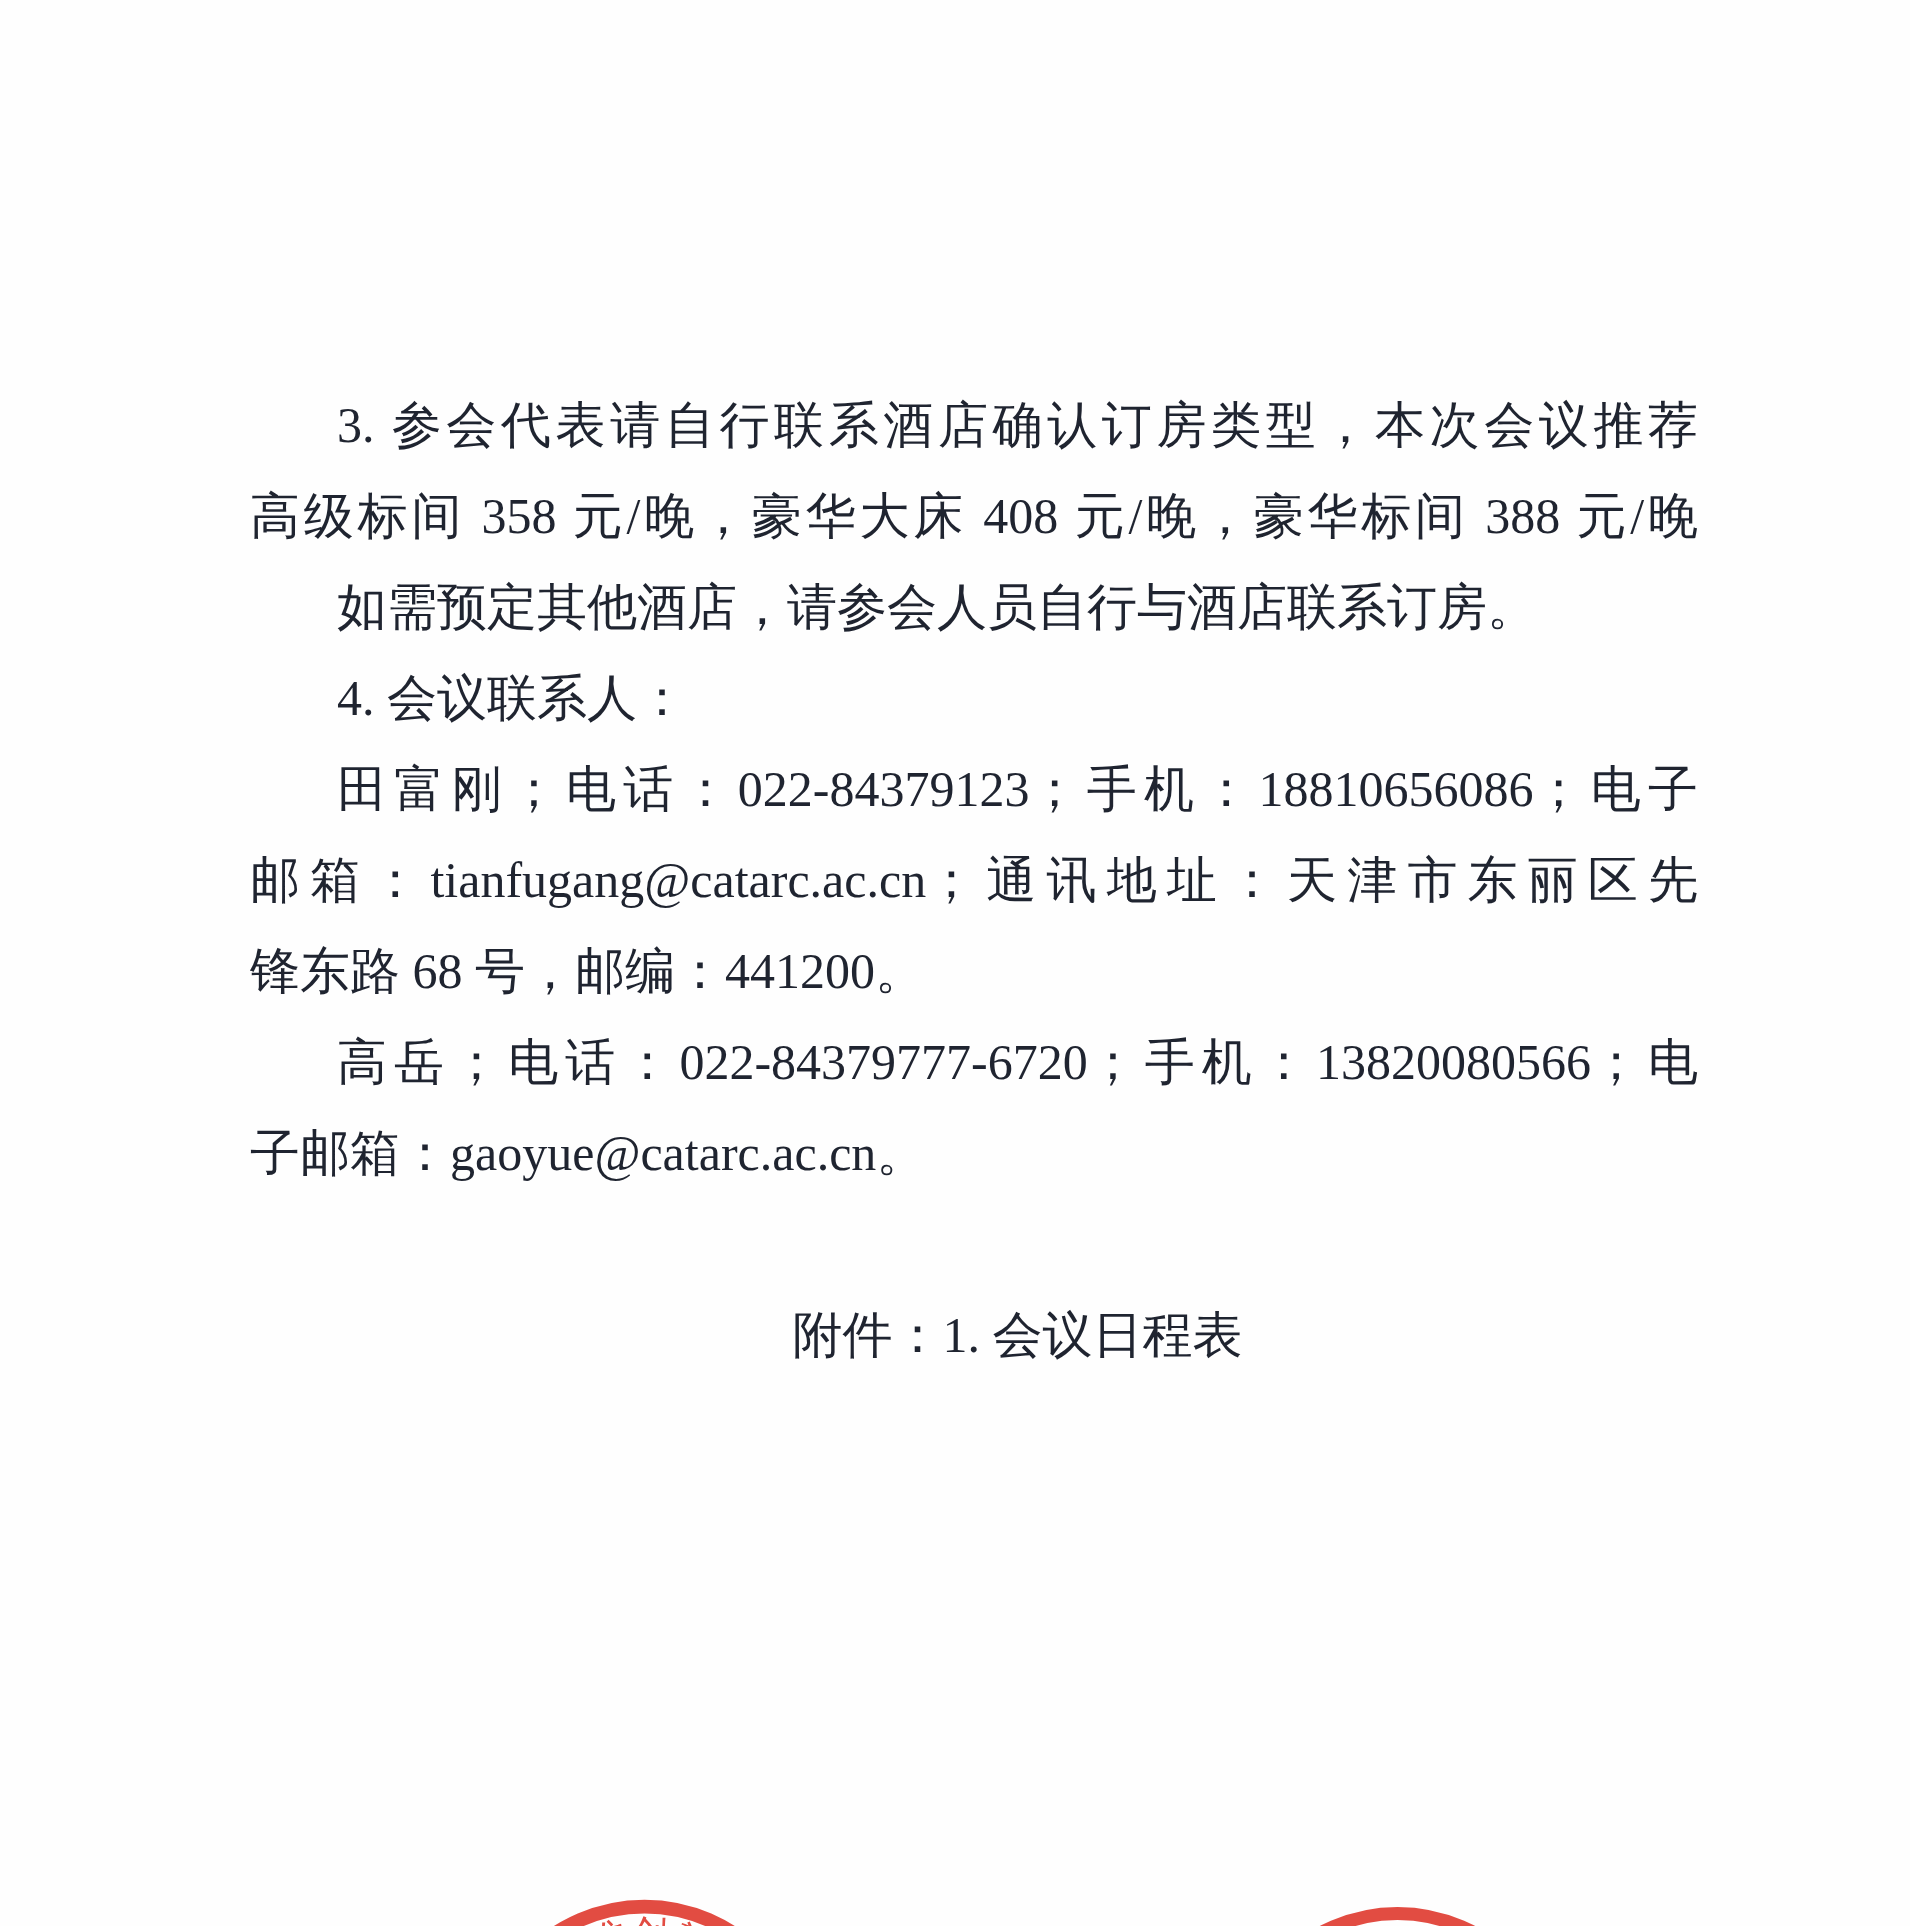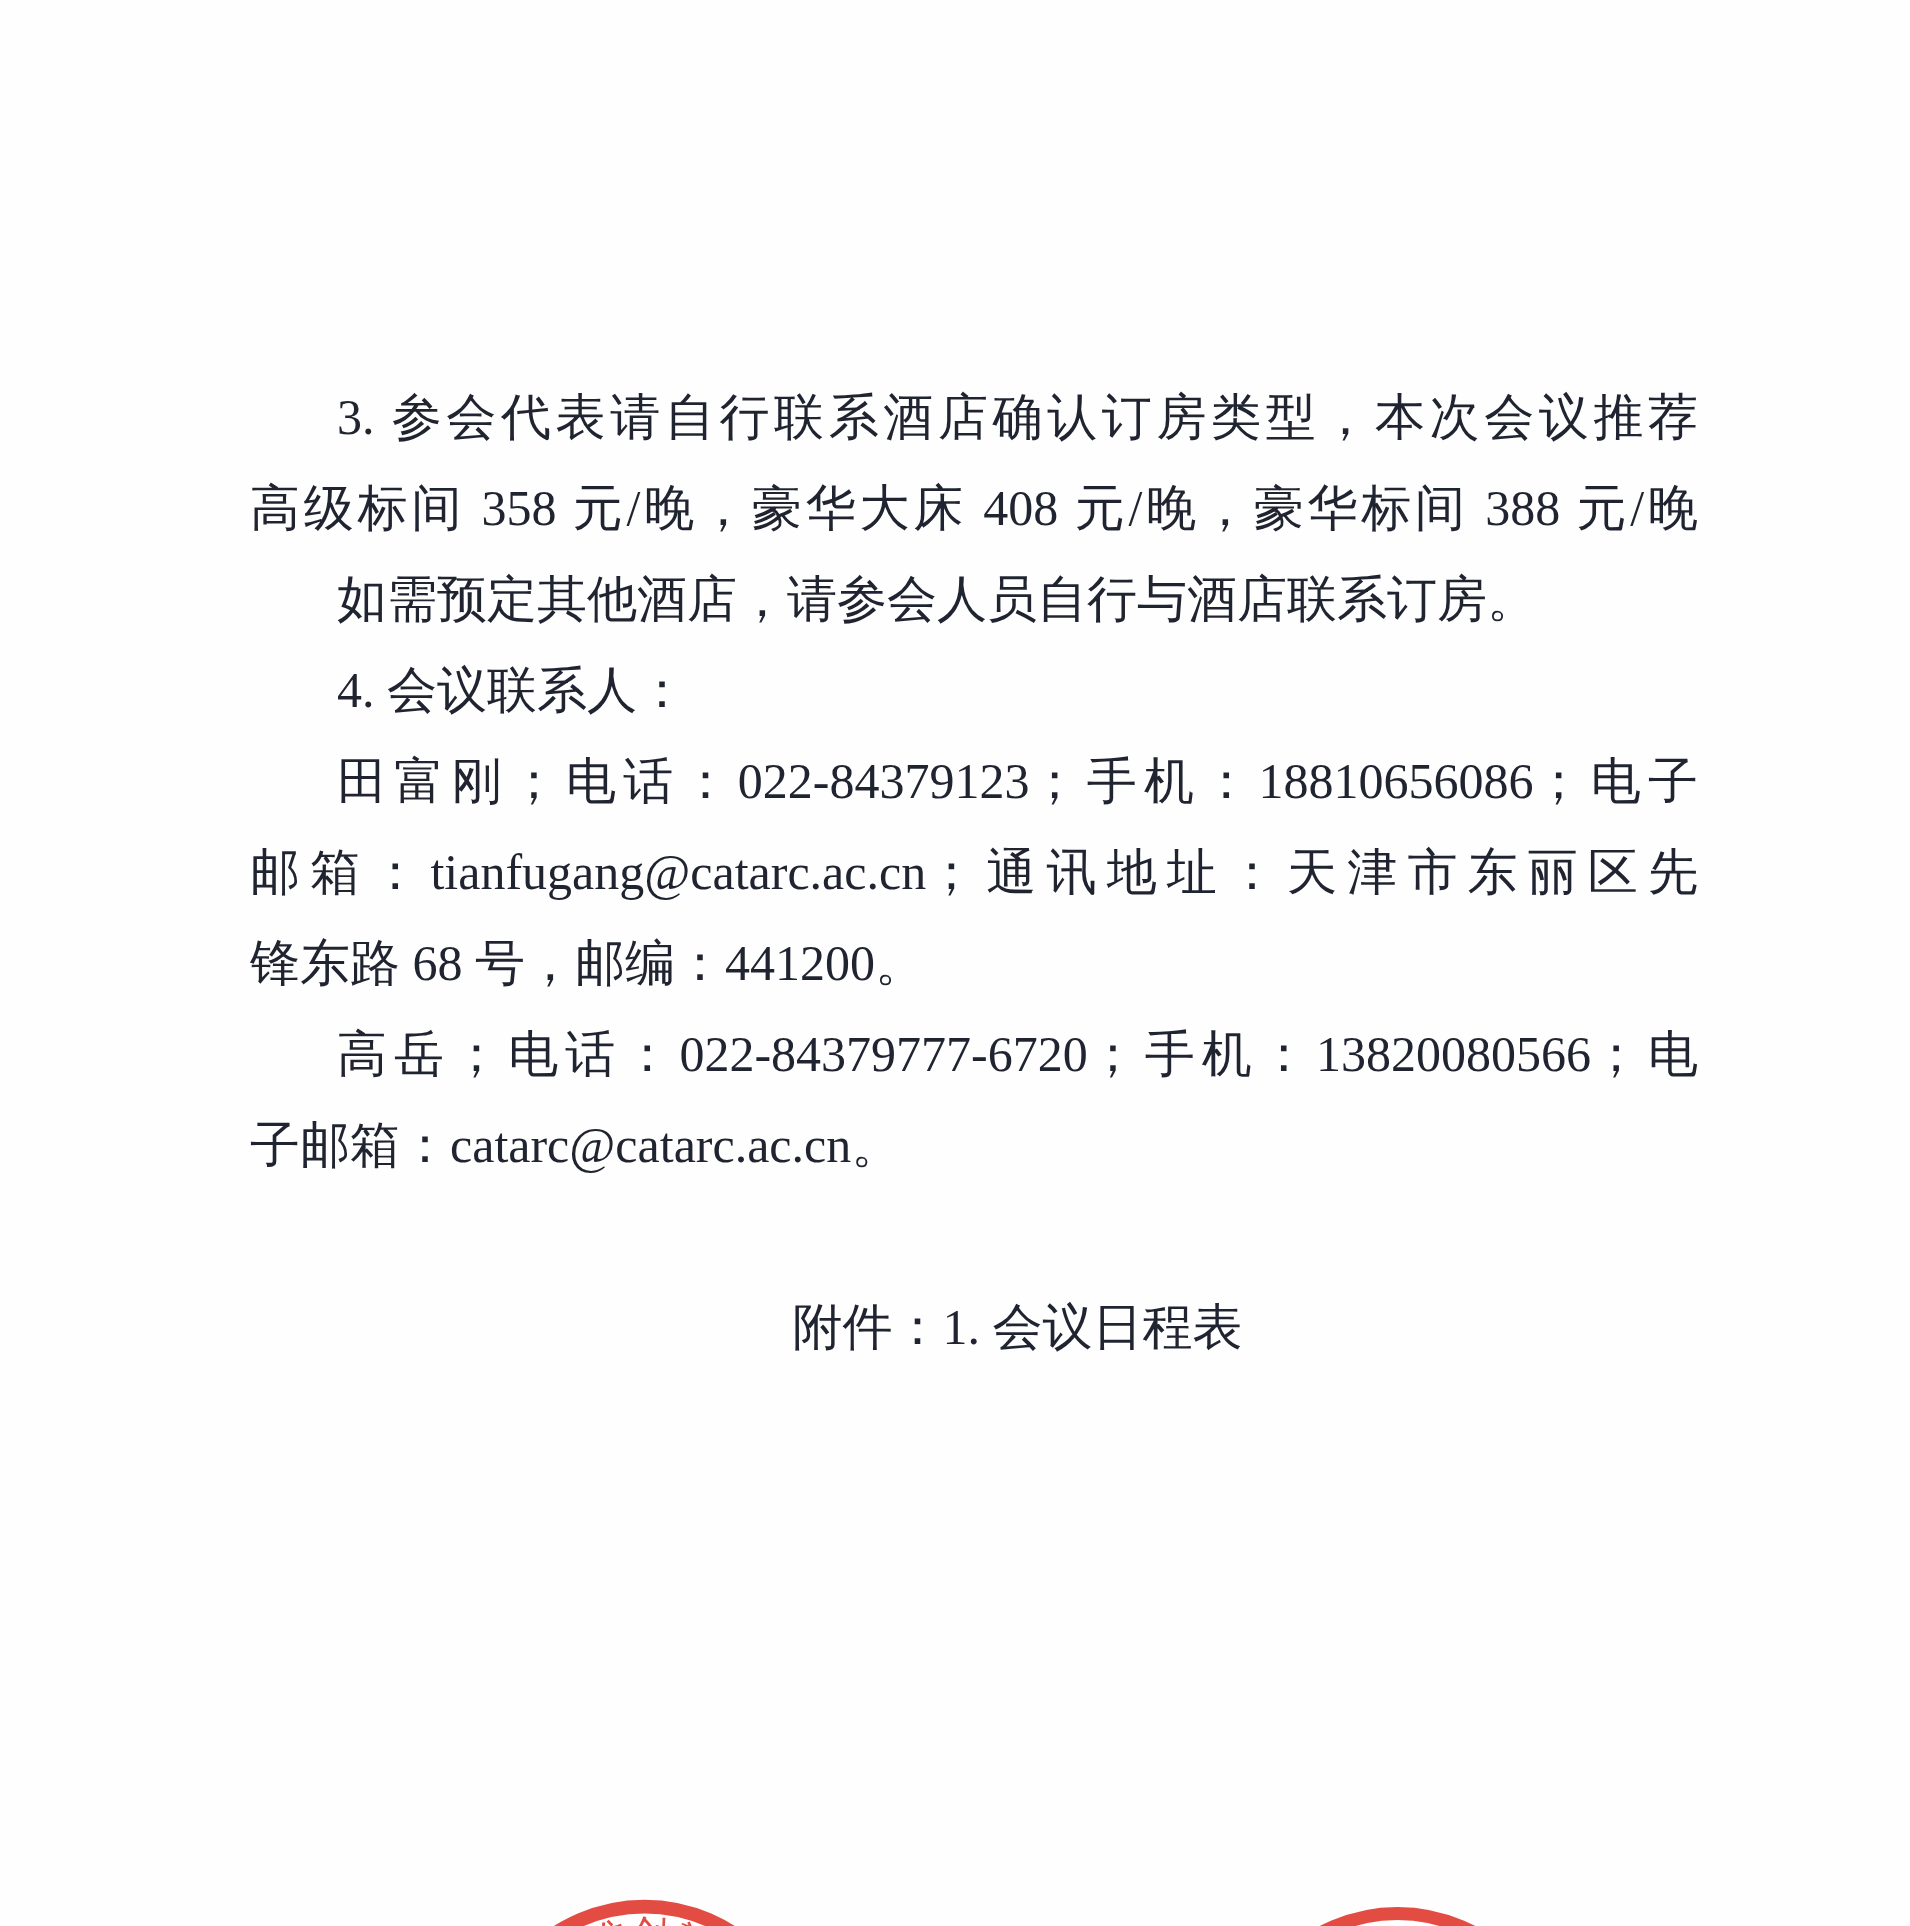--- a/index.html
+++ b/index.html
@@ -13,21 +13,21 @@
     height: 2702px;
     background: #fefefe;
     overflow: hidden;
     font-family: "Liberation Serif", "DejaVu Serif", serif;
     color: #1f2430;
   }
   
   #body-text {
     position: absolute;
     left: 250px;
-    top: 372px;
+    top: 380px;
     width: 1448px;
     font-size: 50px;
     line-height: 91px;
     white-space: nowrap;
   }
   .line { display: block; }
   .line.indent { text-indent: 87px; }
   .line.justify {
     white-space: normal;
     text-align: justify;
@@ -52,21 +52,21 @@
 
   <div id="body-text">
     <span class="line indent justify">3.  参会代表请自行联系酒店确认订房类型，本次会议推荐</span>
     <span class="line justify">高级标间 358 元/晚，豪华大床 408 元/晚，豪华标间 388 元/晚</span>
     <span class="line indent">如需预定其他酒店，请参会人员自行与酒店联系订房。</span>
     <span class="line indent">4. 会议联系人：</span>
     <span class="line indent justify">田富刚；电话：022-84379123；手机：18810656086；电子</span>
     <span class="line justify">邮箱：tianfugang@catarc.ac.cn；通讯地址：天津市东丽区先</span>
     <span class="line">锋东路 68 号，邮编：441200。</span>
     <span class="line indent justify">高岳；电话：022-84379777-6720；手机：13820080566；电</span>
-    <span class="line">子邮箱：catarc@catarc.ac.cn。</span>
+    <span class="line">子邮箱：gaoyue@catarc.ac.cn。</span>
     <span class="line indent gap-above">附件：1. 会议日程表</span>
   </div>
 
   <svg id="seal-left" class="seal" width="385" height="416" viewBox="0 0 1000 1080">
     <ellipse cx="500" cy="540" rx="452" ry="492" fill="none" stroke="#e0382d" stroke-width="36"></ellipse>
     <path id="leftSealArc" d="M 213 764 A 350 390 0 1 1 787 764" fill="none"></path>
     <text font-size="96" fill="#e0382d" letter-spacing="4">
       <textPath href="#leftSealArc" startOffset="50%" text-anchor="middle">国家技术标准创新基地(汽车)</textPath>
     </text>
     <polygon fill="#e0382d" points="500,445 537,559 657,559 560,630 597,744 500,673 403,744 440,630 343,559 463,559"></polygon>

